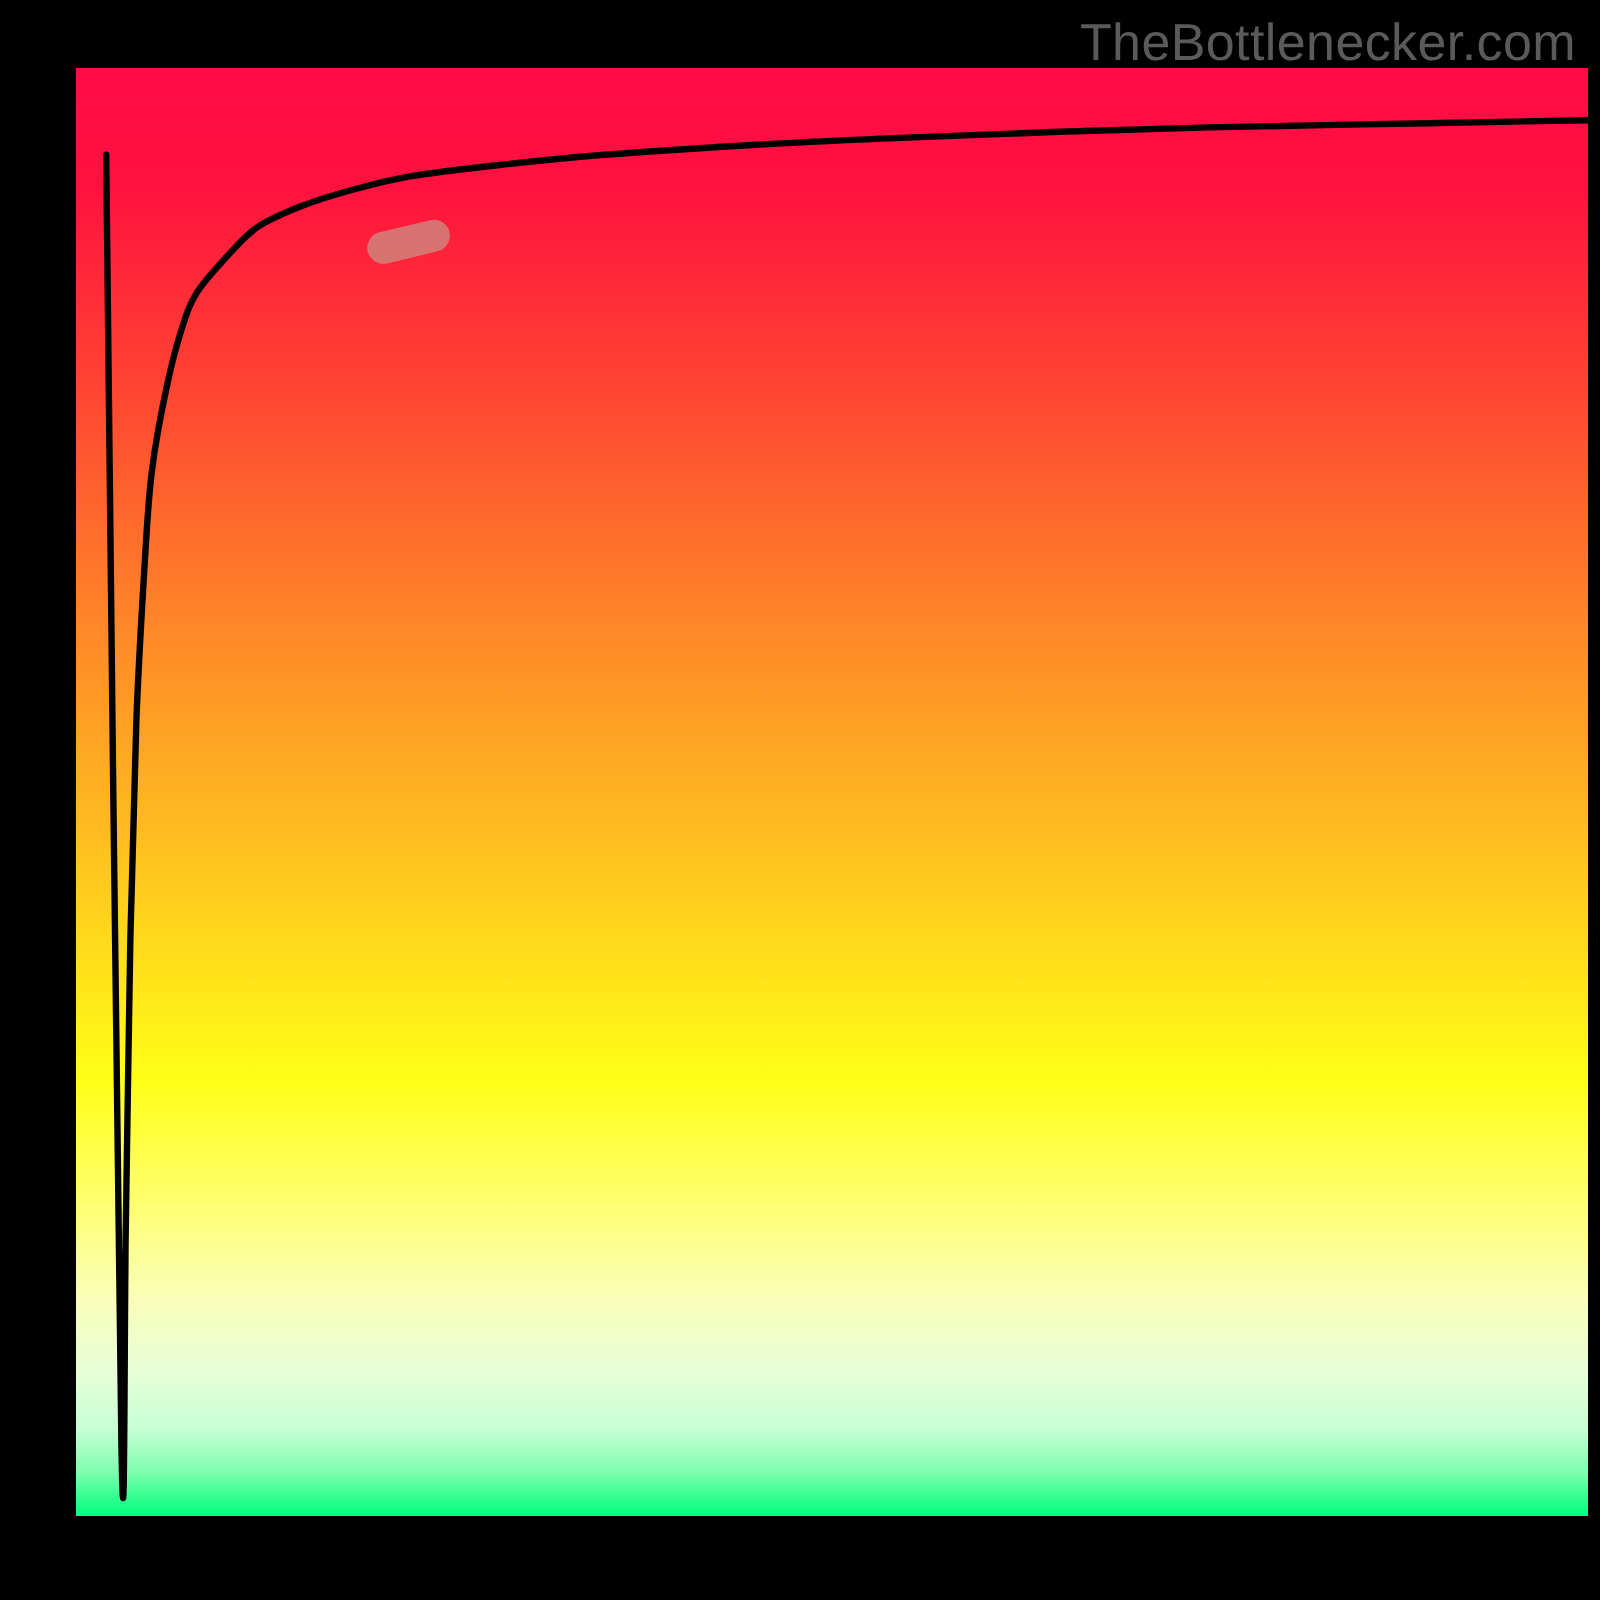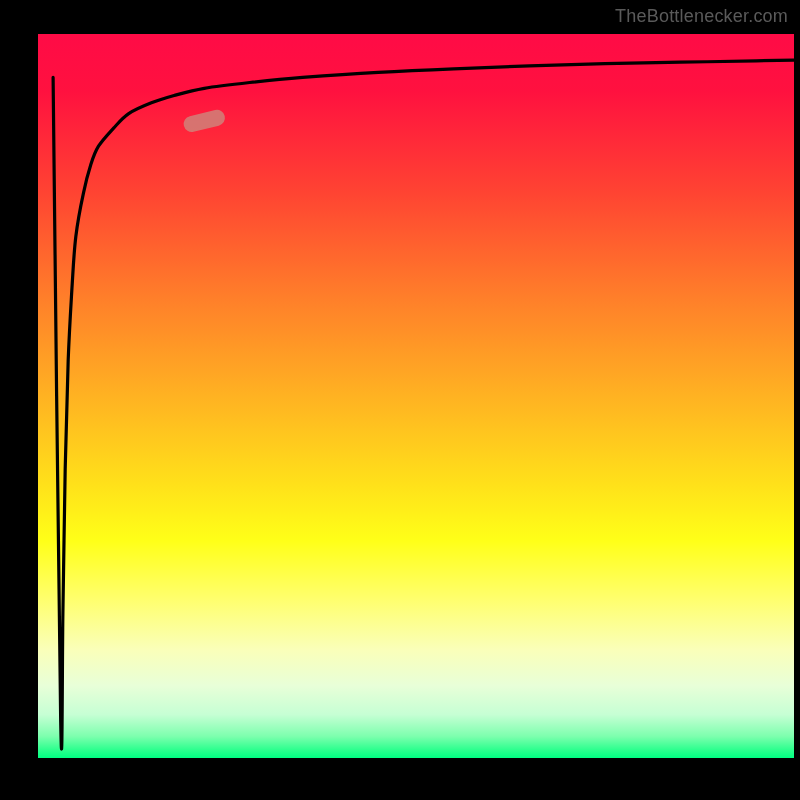--- a/index.html
+++ b/index.html
@@ -41,21 +41,21 @@
       #7dffae 97%,
       #27ff8c 99%,
       #00ff82 100%
     );
   }
   .attribution {
     position: absolute;
     top: 6px;
     right: 12px;
     color: #5a5a5a;
-    font-size: 18px;
+    font-size: 26px;
     font-weight: 400;
     letter-spacing: 0.2px;
   }
   svg.curve {
     position: absolute;
     left: 38px;
     top: 34px;
     width: 756px;
     height: 724px;
     overflow: visible;

